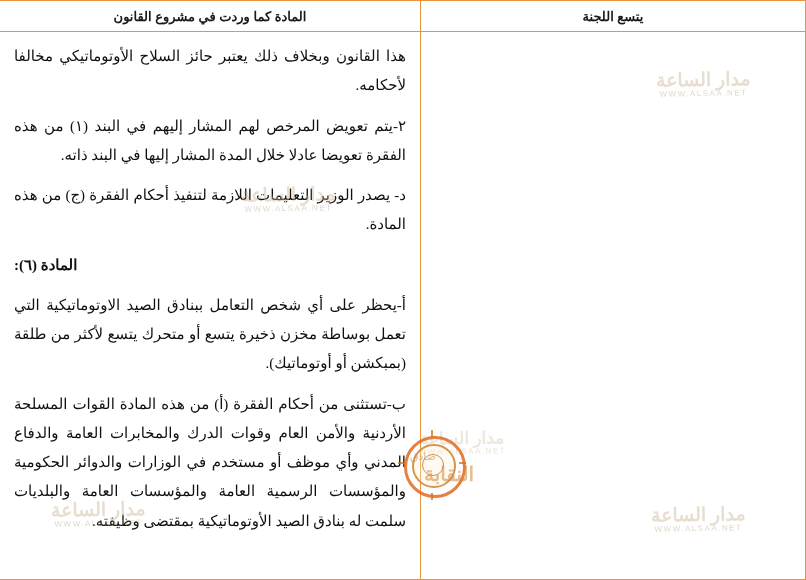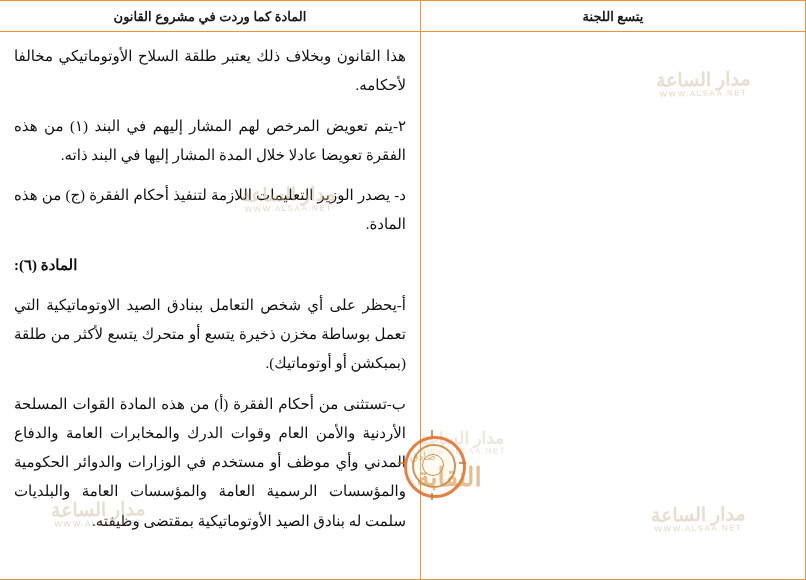--- a/index.html
+++ b/index.html
@@ -139,21 +139,21 @@
     position: absolute;
     background: #c4742b;
     opacity: 0.75;
   }
   .stamp .stamp-word {
     position: absolute;
     left: 2px;
     top: 34px;
     width: 118px;
     font-family: "Liberation Serif", serif;
-    font-size: 26px;
+    font-size: 20px;
     font-weight: bold;
     color: #d08a3c;
     opacity: 0.55;
     text-align: center;
     white-space: nowrap;
   }
   .stamp .stamp-sub {
     position: absolute;
     left: 12px;
     top: 22px;
@@ -177,21 +177,21 @@
   <thead>
     <tr>
       <th>يتسع اللجنة</th>
       <th>المادة كما وردت في مشروع القانون</th>
     </tr>
   </thead>
   <tbody>
     <tr>
       <td class="cell-committee"></td>
       <td class="cell-law">
-        <p class="para">هذا القانون وبخلاف ذلك يعتبر طلقة السلاح الأوتوماتيكي مخالفا لأحكامه.</p>
+        <p class="para">هذا القانون وبخلاف ذلك يعتبر حائز السلاح الأوتوماتيكي مخالفا لأحكامه.</p>
         <p class="para">٢-يتم تعويض المرخص لهم المشار إليهم في البند (١) من هذه الفقرة تعويضا عادلا خلال المدة المشار إليها في البند ذاته.</p>
         <p class="para">د- يصدر الوزير التعليمات اللازمة لتنفيذ أحكام الفقرة (ج) من هذه المادة.</p>
         <p class="para bold">المادة (٦):</p>
         <p class="para">أ-يحظر على أي شخص التعامل ببنادق الصيد الاوتوماتيكية التي تعمل بوساطة مخزن ذخيرة يتسع أو متحرك يتسع لأكثر من طلقة (بمبكشن أو أوتوماتيك).</p>
         <p class="para">ب-تستثنى من أحكام الفقرة (أ) من هذه المادة القوات المسلحة الأردنية والأمن العام وقوات الدرك والمخابرات العامة والدفاع المدني وأي موظف أو مستخدم في الوزارات والدوائر الحكومية والمؤسسات الرسمية العامة والمؤسسات العامة والبلديات سلمت له بنادق الصيد الأوتوماتيكية بمقتضى وظيفته.</p>
       </td>
     </tr>
   </tbody>
 </table>
 

